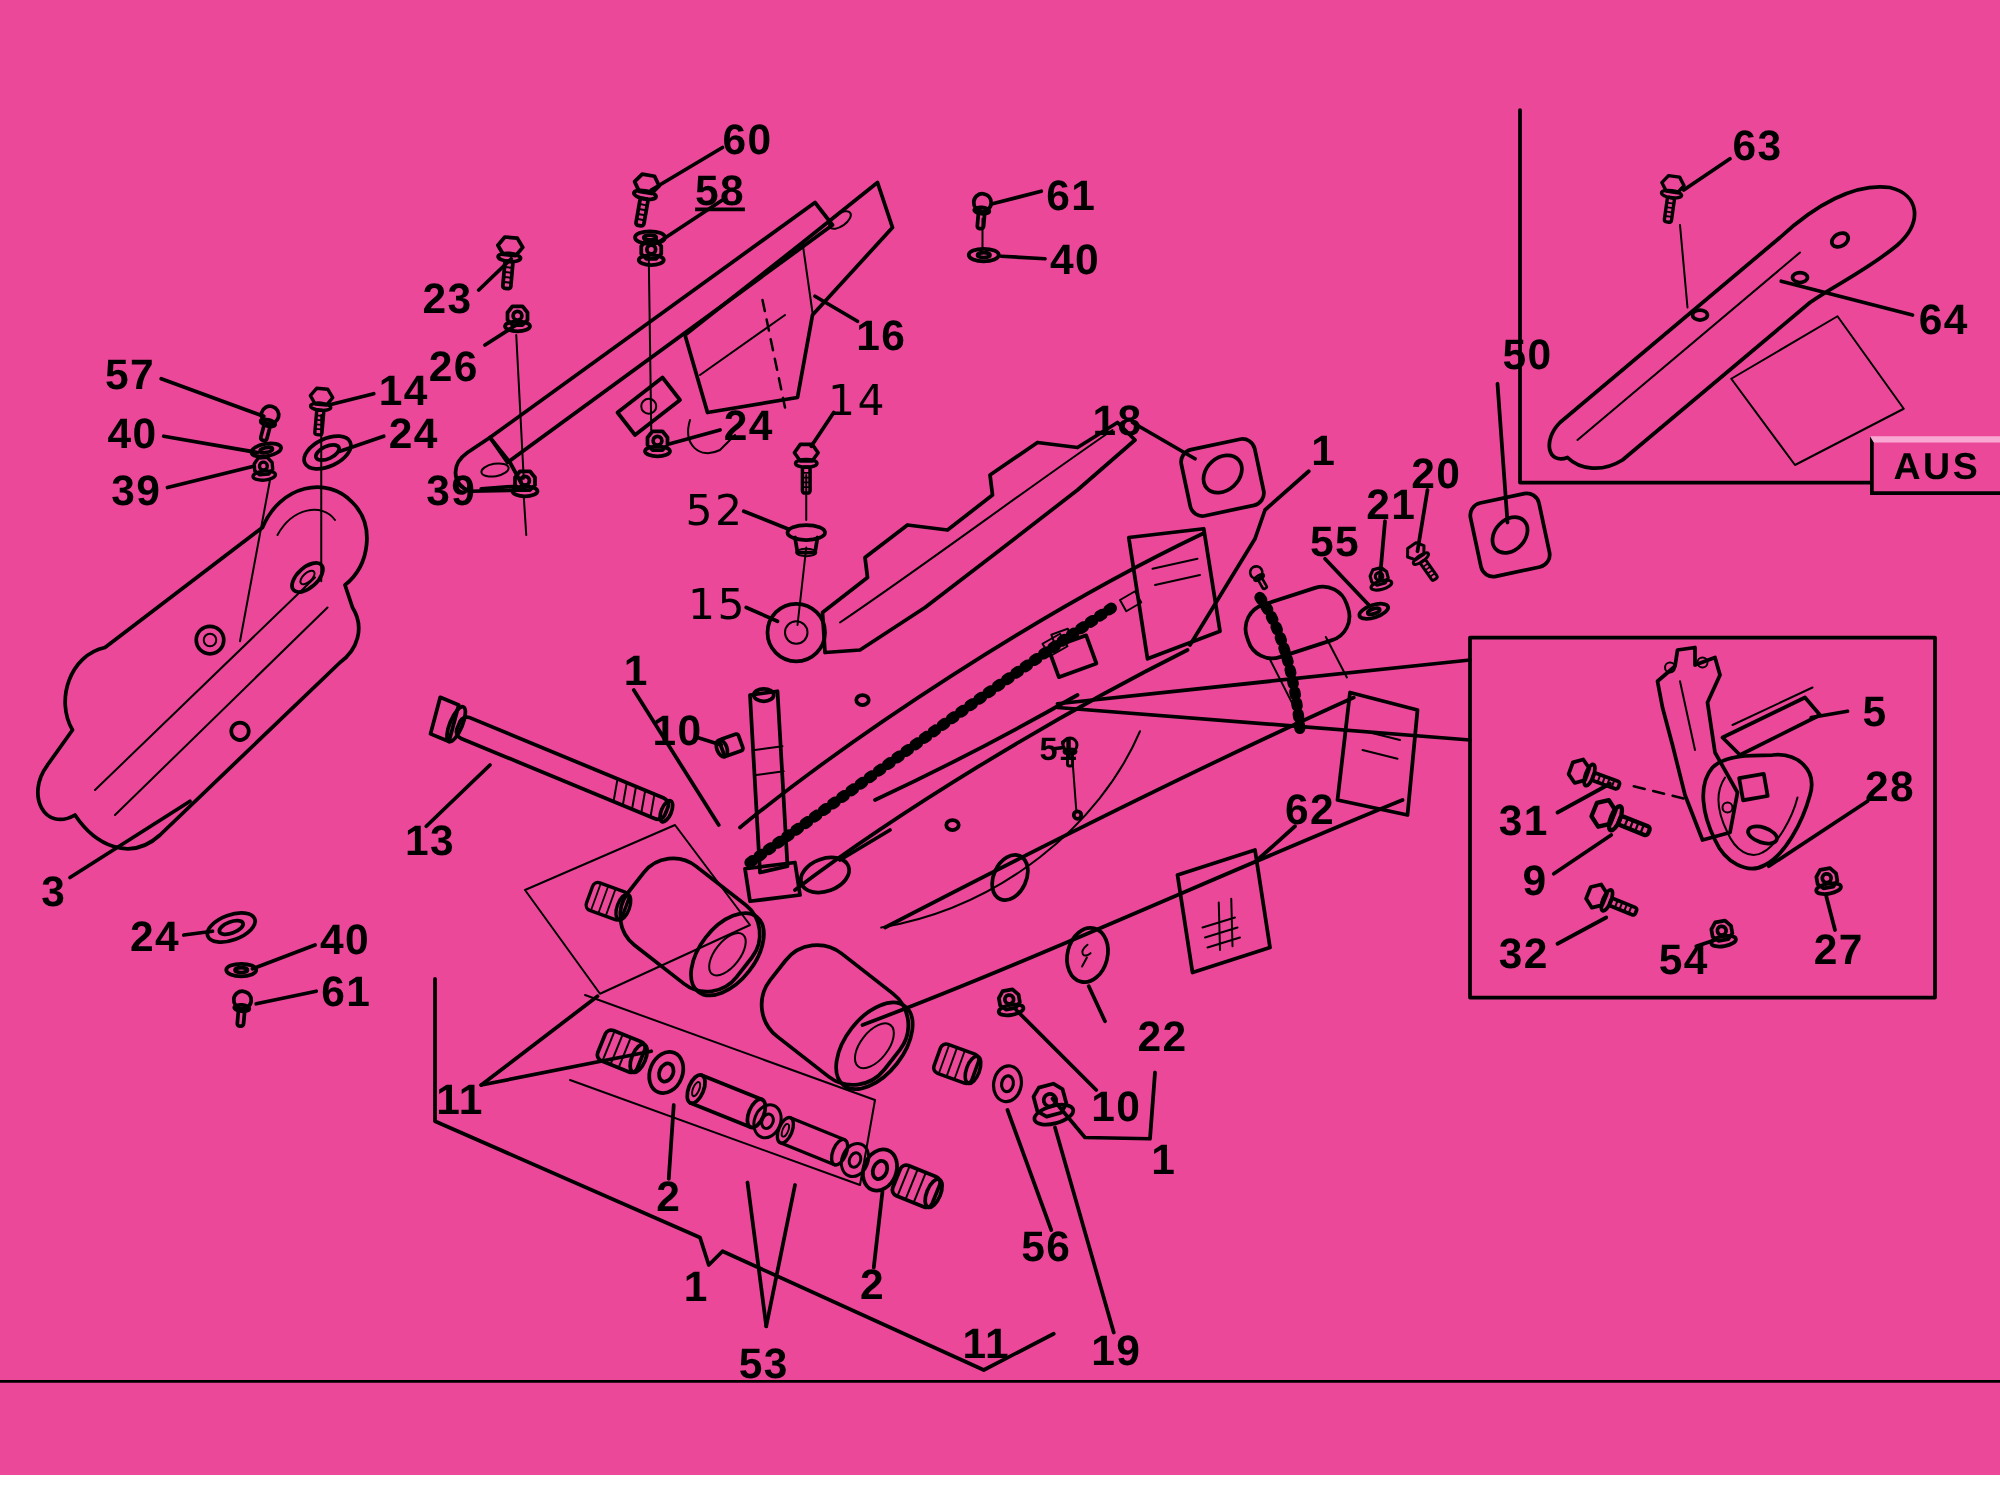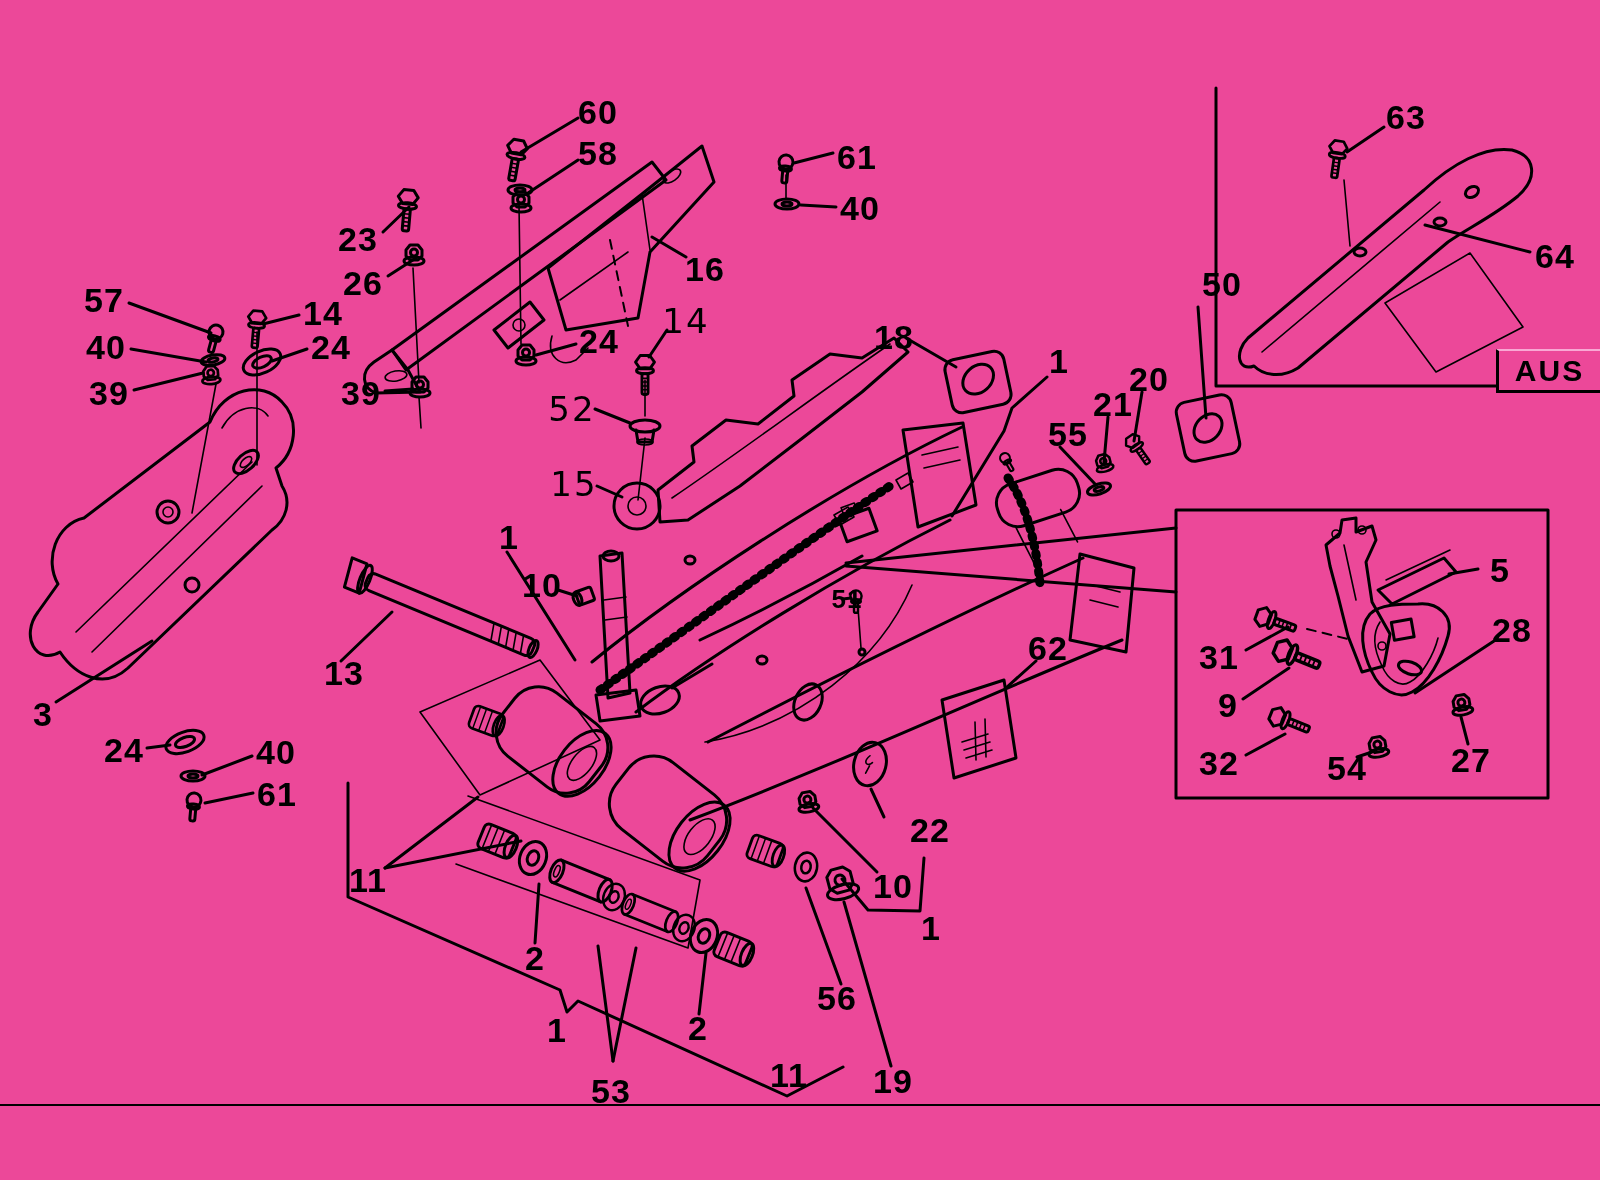--- a/index.html
+++ b/index.html
@@ -13,21 +13,21 @@
   svg.art .dash{stroke-dasharray:9 7;stroke-width:2;}
   svg.art .chain{stroke-width:9;stroke-dasharray:2.5 6.5;}
   svg.art .wm-rect{stroke:none;}
   svg.art text.wm-t{stroke:none;font-family:"Liberation Sans",sans-serif;font-size:19px;letter-spacing:.5px;}
   
   .lbl{position:absolute;transform:translate(-50%,-50%);font-weight:700;font-size:34px;
        color:#000;letter-spacing:1px;white-space:nowrap;line-height:1;}
   .lbl.thin{font-weight:400;font-family:"DejaVu Sans",sans-serif;letter-spacing:2px;}
   .lbl.small{font-size:26px;margin-left:26px;}
   .aus{position:absolute;left:1496px;top:349px;width:101px;height:39px;
-       border-left:3px solid #000;border-top:2px solid #f9a8d4;border-bottom:3px solid #000;
+       border-left:3px solid #000;border-top:5px solid #f9a8d4;border-bottom:3px solid #000;
        display:flex;align-items:center;justify-content:center;
        font-weight:700;font-size:30px;letter-spacing:2px;color:#000;}
 </style>
 </head>
 <body>
 
 <div class="stage">
 
 <svg class="art" width="1600" height="1200" viewBox="0 0 1600 1200">
   <defs>
@@ -340,25 +340,25 @@
     <path class="t" d="M519,205 L521,344"></path>
     <path class="t" d="M786,175 L786,198"></path>
     <path class="t" d="M645,380 L645,416 M645,438 L638,500"></path>
     <path class="t" d="M1344,180 L1350,246"></path>
     <path class="t" d="M858,608 L861,648"></path>
   </g>
 </svg>
 
 <div id="labels">
       <div class="lbl" style="left: 598px; top: 112px;">60</div>
-      <div class="lbl" style="left: 598px; top: 153px;">58</div>
+      <div class="lbl" style="left: 576px; top: 153px; text-decoration: underline;">58</div>
       <div class="lbl" style="left: 857px; top: 157px;">61</div>
       <div class="lbl" style="left: 860px; top: 208px;">40</div>
       <div class="lbl" style="left: 358px; top: 239px;">23</div>
-      <div class="lbl" style="left: 363px; top: 283px;">26</div>
+      <div class="lbl" style="left: 363px; top: 294px;">26</div>
       <div class="lbl" style="left: 705px; top: 269px;">16</div>
       <div class="lbl" style="left: 1406px; top: 117px;">63</div>
       <div class="lbl" style="left: 1555px; top: 256px;">64</div>
       <div class="lbl" style="left: 1198px; top: 284px; margin-left: 24px;">50</div>
       <div class="lbl" style="left: 104px; top: 300px;">57</div>
       <div class="lbl" style="left: 323px; top: 313px;">14</div>
       <div class="lbl" style="left: 106px; top: 347px;">40</div>
       <div class="lbl" style="left: 331px; top: 347px;">24</div>
       <div class="lbl" style="left: 109px; top: 393px;">39</div>
       <div class="lbl" style="left: 361px; top: 393px;">39</div>

